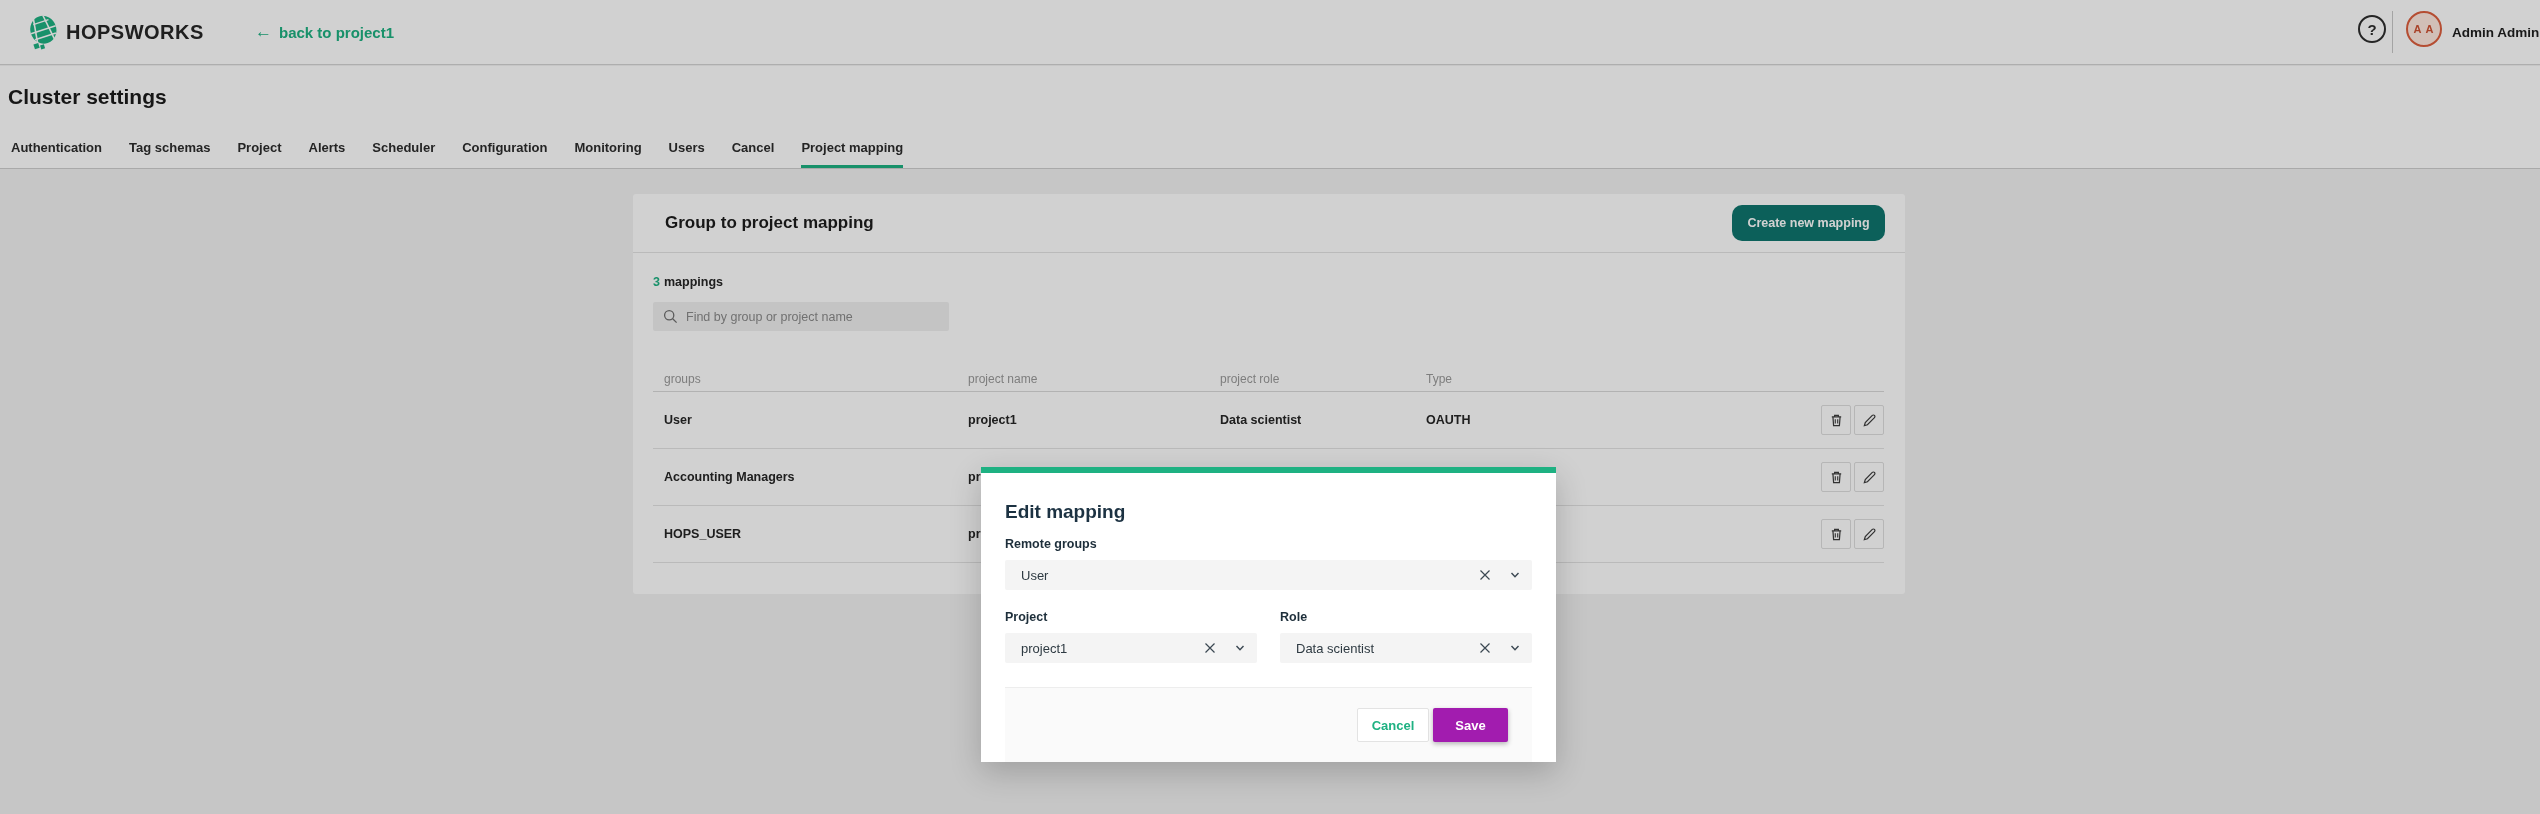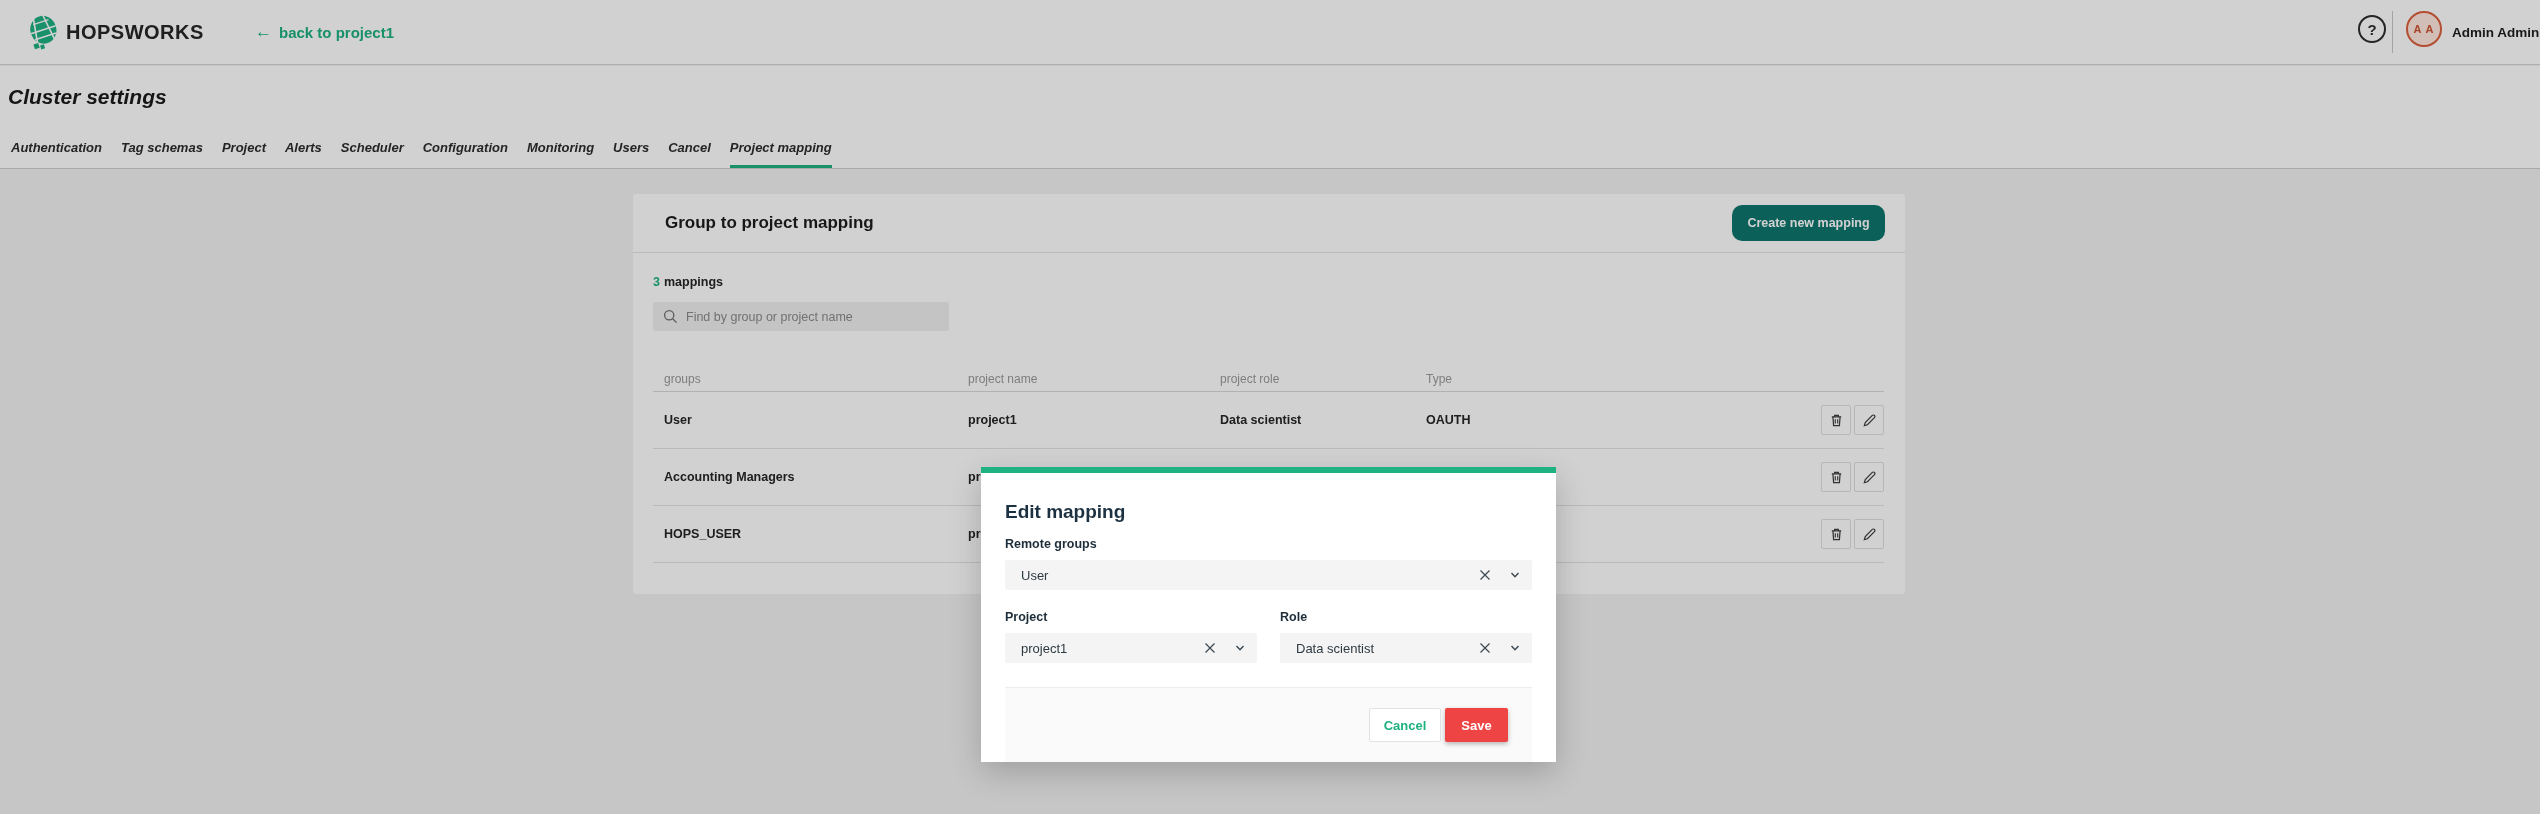--- a/index.html
+++ b/index.html
@@ -11,23 +11,23 @@
   .logo { position:absolute; left:24px; top:13px; width:38px; height:38px; }
   .brand { position:absolute; left:66px; top:0; height:64px; display:flex; align-items:center; font-size:20px; font-weight:800; letter-spacing:0.5px; color:#262626; }
   .backlink { position:absolute; left:255px; top:0; height:64px; display:flex; align-items:center; gap:7px; font-size:15px; font-weight:700; color:#1eb182; cursor:pointer; }
   .backlink .arrow { font-size:17px; }
   .help { position:absolute; left:2358px; top:15px; width:28px; height:28px; border:2px solid #2e2e2e; border-radius:50%; display:flex; align-items:center; justify-content:center; font-size:15px; font-weight:700; color:#2e2e2e; cursor:pointer; }
   .topdivider { position:absolute; left:2392px; top:11px; width:1px; height:42px; background:#c9c9c9; }
   .avatar { position:absolute; left:2406px; top:11px; width:36px; height:36px; border:2px solid #dd5f3e; background:#ffe9e0; border-radius:50%; display:flex; align-items:center; justify-content:center; font-size:11px; font-weight:800; letter-spacing:1px; color:#cf5233; cursor:pointer; }
   .username { position:absolute; left:2452px; top:0; height:64px; display:flex; align-items:center; font-size:13.5px; font-weight:700; color:#1f1f1f; }
 
   
-  .subheader { position:absolute; top:66px; left:0; width:2540px; height:103px; background:#ffffff; border-bottom:1px solid #cfcfcf; z-index:1;font-style:italic; }
+  .subheader { position:absolute; top:66px; left:0; width:2540px; height:103px; background:#ffffff; border-bottom:1px solid #cfcfcf; z-index:1; }
   .pagetitle { position:absolute; left:8px; top:19px; font-size:21px; font-weight:700; color:#1c1c1c; }
-  .tabs { position:absolute; left:11px; bottom:0; display:flex; gap:19px; }
+  .tabs { position:absolute; left:11px; bottom:0; display:flex; gap:27px; }
   .tab { position:relative; padding-bottom:13px; font-size:13px; font-weight:700; color:#2d2d2d; cursor:pointer; }
   .tab.active::after { content:""; position:absolute; left:0; right:0; bottom:0; height:3px; background:#1eb182; }
 
   
   .content { position:absolute; top:170px; left:0; width:2540px; height:644px; background:#f2f2f2; z-index:1; }
 
   .card { position:absolute; left:633px; top:24px; width:1272px; height:400px; background:#ffffff; border-radius:3px; }
   .card-header { height:59px; display:flex; align-items:center; justify-content:space-between; padding:0 20px 0 32px; border-bottom:1px solid #e3e3e3; }
   .card-title { font-size:17px; font-weight:700; color:#1d1d1d; }
   .btn-create { width:153px; height:36px; background:#0f766e; color:#ffffff; font-size:12.5px; font-weight:700; border:none; border-radius:10px; cursor:pointer; font-family:inherit; }
@@ -60,21 +60,21 @@
   .field-label { margin-top:14px; font-size:12.5px; font-weight:700; color:#1d2e3a; }
   .twocol .field-label { margin-top:20px; }
   .select { margin-top:9px; height:30px; background:#f4f4f4; border-radius:2px; display:flex; align-items:center; cursor:pointer; }
   .select .val { flex:1; padding-left:16px; font-size:13px; color:#2e3a42; }
   .select .xic { display:flex; align-items:center; justify-content:center; width:30px; height:30px; cursor:pointer; }
   .select .chev { display:flex; align-items:center; justify-content:center; width:30px; height:30px; margin-right:2px; cursor:pointer; }
   .twocol { display:flex; gap:23px; }
   .twocol .col { flex:1; }
   .modal-footer { margin-top:24px; height:75px; background:#fafafa; border-top:1px solid #ededed; display:flex; align-items:center; justify-content:flex-end; gap:4px; padding-right:24px; }
   .btn-cancel { width:72px; height:34px; background:#ffffff; border:1px solid #e3e3e3; border-radius:2px; color:#1eb182; font-size:13px; font-weight:700; cursor:pointer; font-family:inherit; }
-  .btn-save { width:63px; height:34px; background:#ef4444; border:none; border-radius:2px; color:#ffffff; font-size:13px; font-weight:700; cursor:pointer; font-family:inherit; box-shadow:0 2px 5px rgba(0,0,0,0.28); }
+  .btn-save { width:75px; height:34px; background:#a21caf; border:none; border-radius:2px; color:#ffffff; font-size:13px; font-weight:700; cursor:pointer; font-family:inherit; box-shadow:0 2px 5px rgba(0,0,0,0.28); }
 </style>
 </head>
 <body>
 
 <div class="topbar">
   <svg class="logo" viewBox="0 0 38 38">
     <g transform="rotate(-18 19 19)">
       <ellipse cx="20" cy="17" rx="13" ry="14" fill="#1eb182"></ellipse>
       <path d="M7 17 L33 17" stroke="#ffffff" stroke-width="1.6" fill="none"></path>
       <path d="M9 24 L31 24" stroke="#ffffff" stroke-width="1.6" fill="none"></path>

